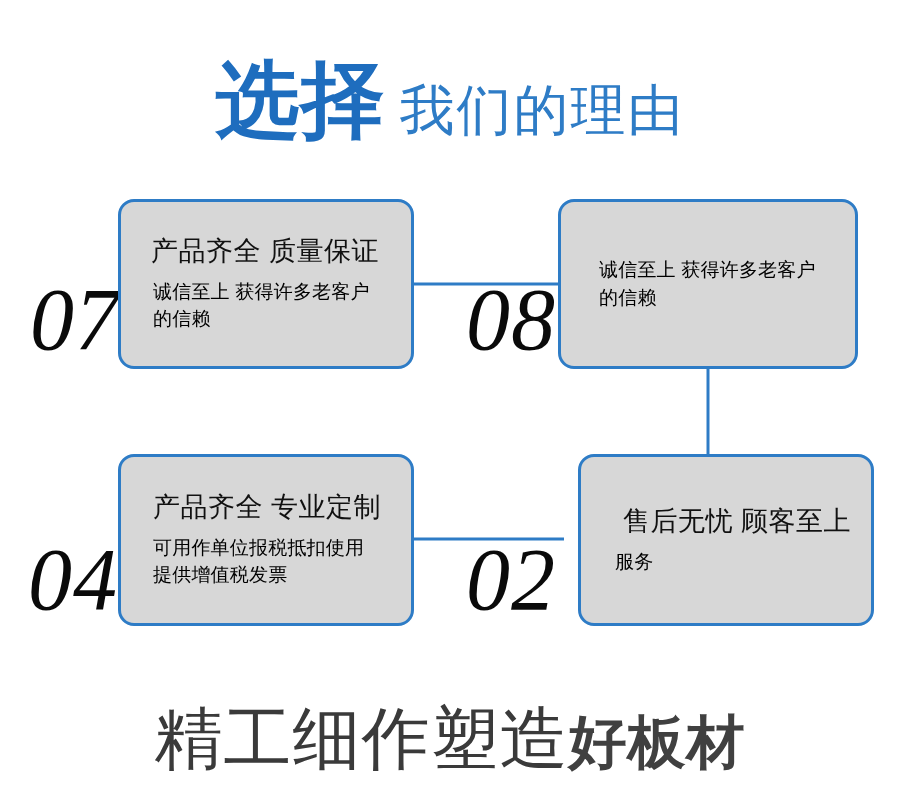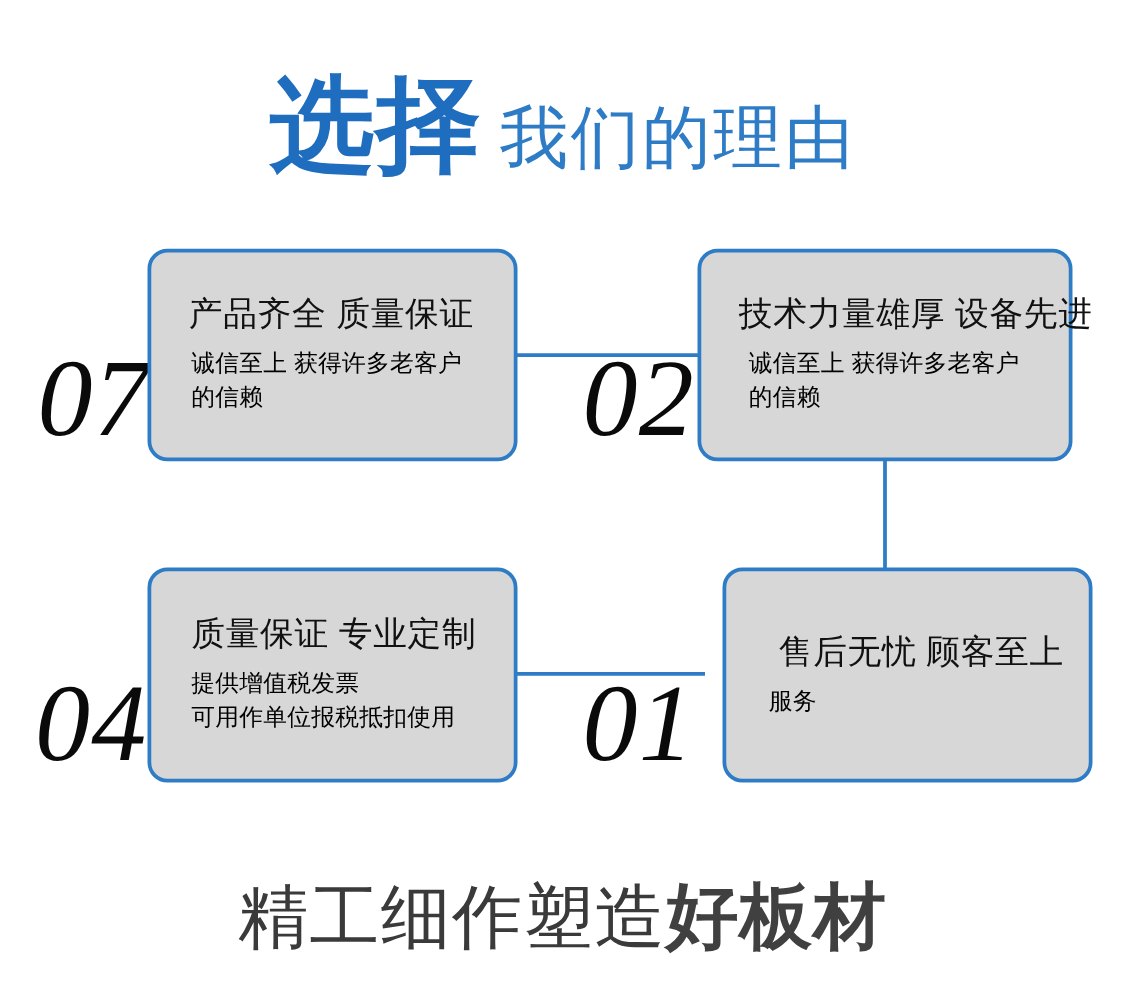--- a/index.html
+++ b/index.html
@@ -125,21 +125,21 @@
   #footer {
     position: absolute;
     left: 0;
     top: 668px;
     width: 900px;
     text-align: center;
     white-space: nowrap;
   }
   .tag-dark {
     font-family: Liberation Sans, sans-serif;
-    font-size: 56px;
+    font-size: 68px;
     font-weight: 400;
     color: #3A3A3A;
     letter-spacing: 1px;
     line-height: 1;
     vertical-align: baseline;
   }
   .tag-accent {
     font-family: "DejaVu Sans", "Liberation Sans", sans-serif;
     font-size: 58px;
     font-weight: 700;
@@ -161,45 +161,44 @@
   <svg id="connectors" viewBox="0 0 900 797" width="900" height="797">
 
     <line x1="412" y1="248" x2="560" y2="248" stroke="#2E7CC6" stroke-width="3"></line>
 
     <line x1="708" y1="331" x2="708" y2="419" stroke="#2E7CC6" stroke-width="3"></line>
 
     <line x1="412" y1="503" x2="564" y2="503" stroke="#2E7CC6" stroke-width="3"></line>
   </svg>
 
   <div class="numeral" id="num-01">07</div>
-  <div class="numeral" id="num-02">02</div>
-  <div class="numeral" id="num-03">01</div>
+  <div class="numeral" id="num-02">08</div>
+  <div class="numeral" id="num-03">02</div>
   <div class="numeral" id="num-04">04</div>
 
   <div class="card" id="card-1">
     <div class="card-title">产品齐全 质量保证</div>
     <div class="card-body">
       <span class="line">诚信至上 获得许多老客户</span>
       <span class="line">的信赖</span>
     </div>
   </div>
 
   <div class="card" id="card-2">
-    <div class="card-title">技术力量雄厚 设备先进</div>
     <div class="card-body">
       <span class="line">诚信至上 获得许多老客户</span>
       <span class="line">的信赖</span>
     </div>
   </div>
 
   <div class="card" id="card-4">
-    <div class="card-title">质量保证 专业定制</div>
-    <div class="card-body">
+    <div class="card-title">产品齐全 专业定制</div>
+    <div class="card-body">
+      <span class="line">可用作单位报税抵扣使用</span>
       <span class="line">提供增值税发票</span>
-      <span class="line">可用作单位报税抵扣使用</span>
     </div>
   </div>
 
   <div class="card" id="card-3">
     <div class="card-title">售后无忧 顾客至上</div>
     <div class="card-body">
       <span class="line">服务</span>
     </div>
   </div>
 

